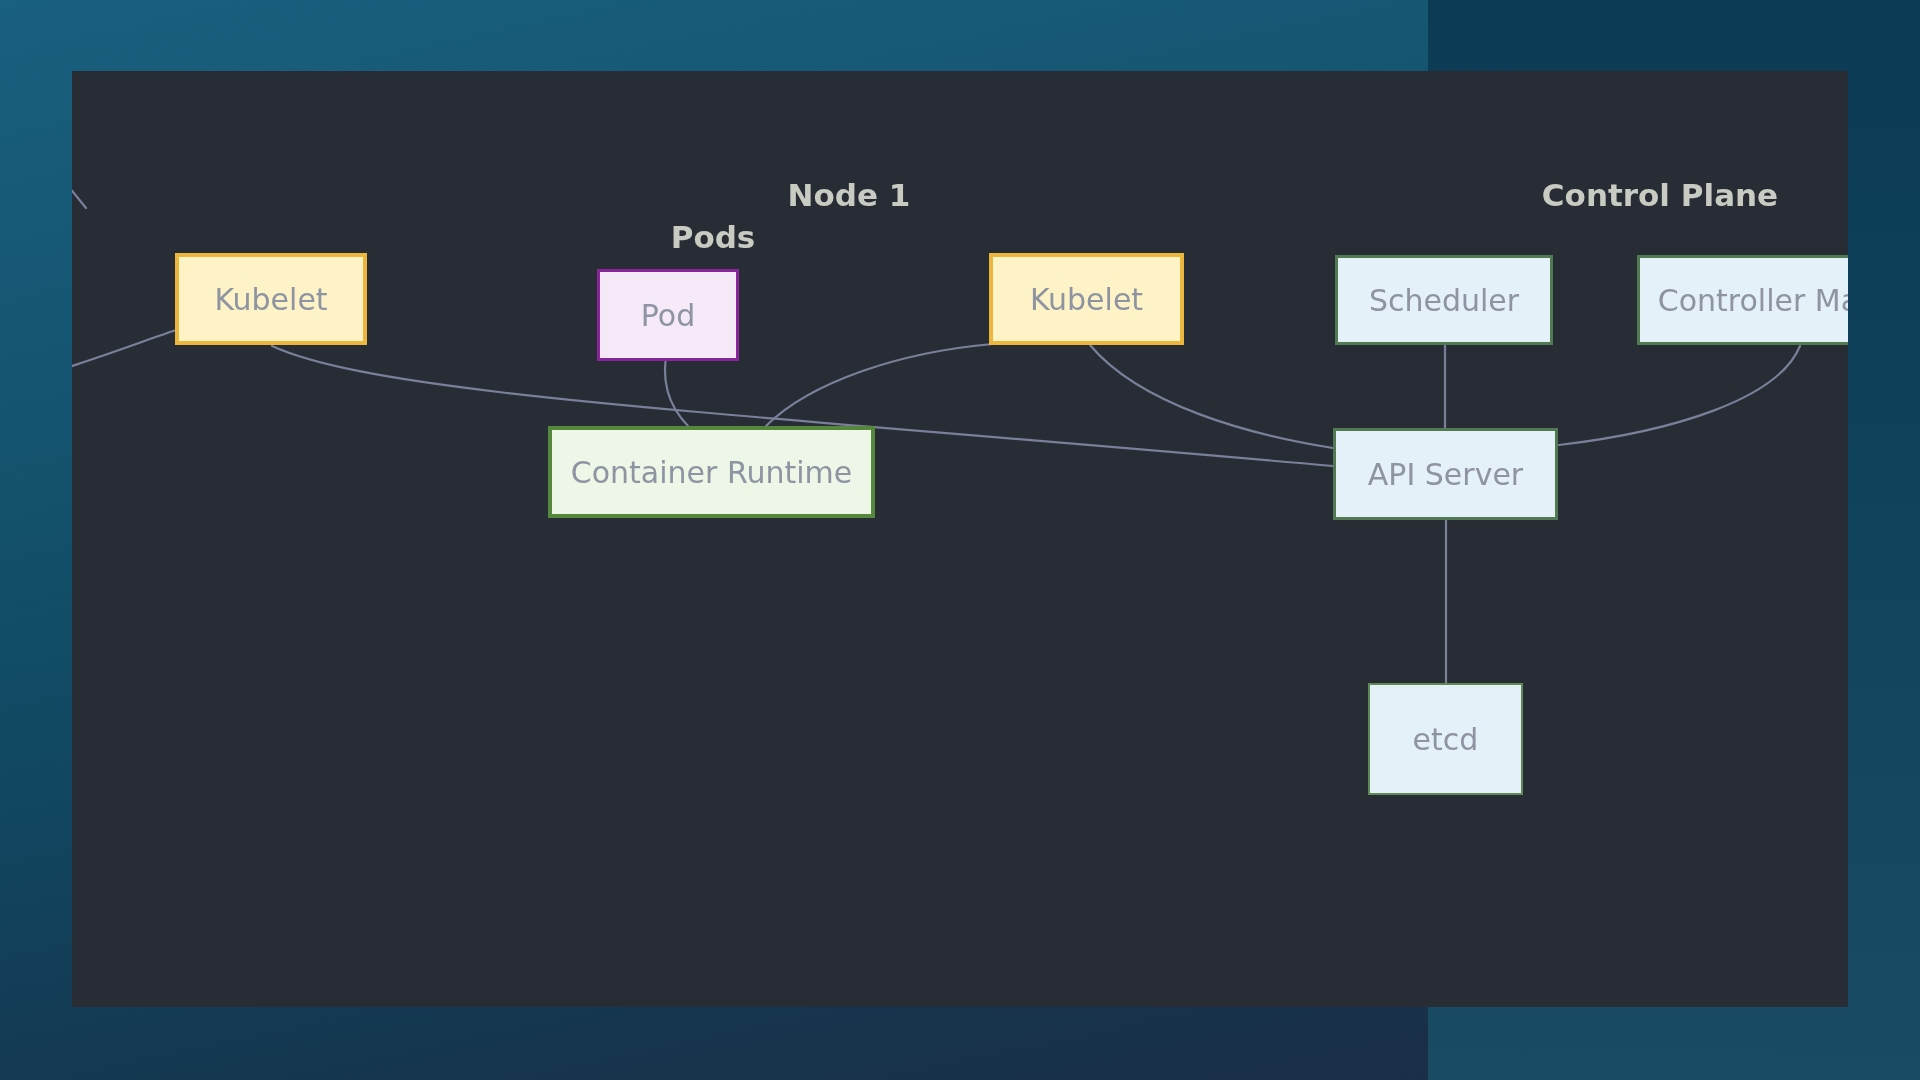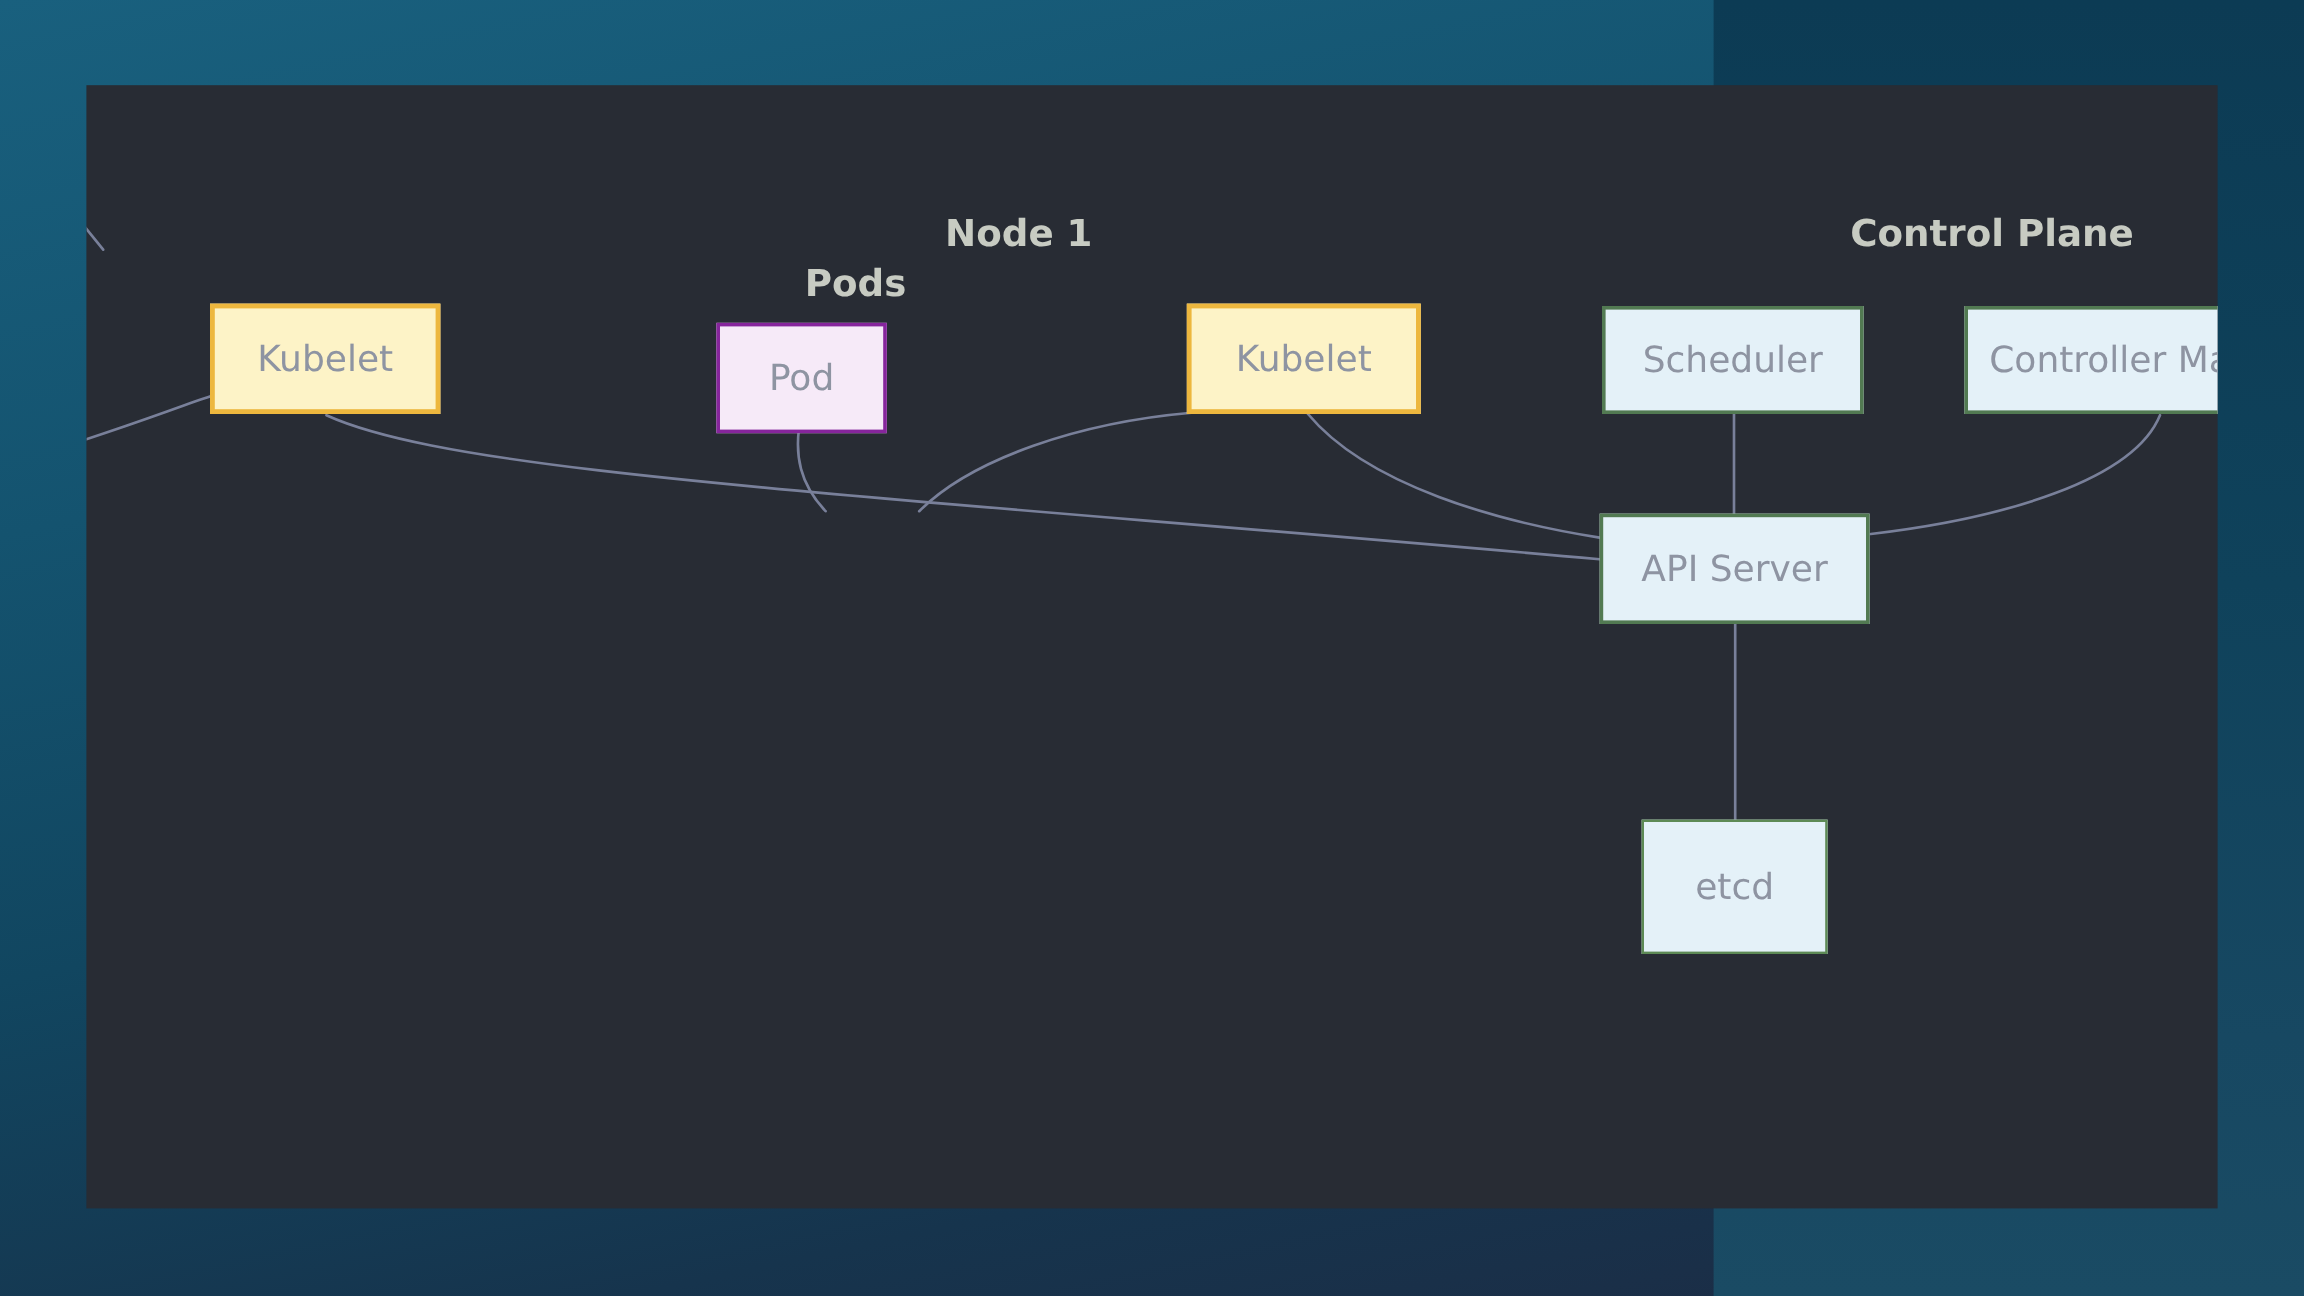--- a/index.html
+++ b/index.html
@@ -79,20 +79,23 @@
   </div>
 
   <div class="node n-blue" id="scheduler">
     <span>Scheduler</span>
   </div>
 
   <div class="node n-blue" id="controller-manager">
     <span>Controller Manager</span>
   </div>
 
+  <div class="node n-green" id="container-runtime">
+    <span>Container Runtime</span>
+  </div>
 
   <div class="node n-blue" id="api-server">
     <span>API Server</span>
   </div>
 
   <div class="node n-blue-thin" id="etcd">
     <span>etcd</span>
   </div>
 
 </div>

